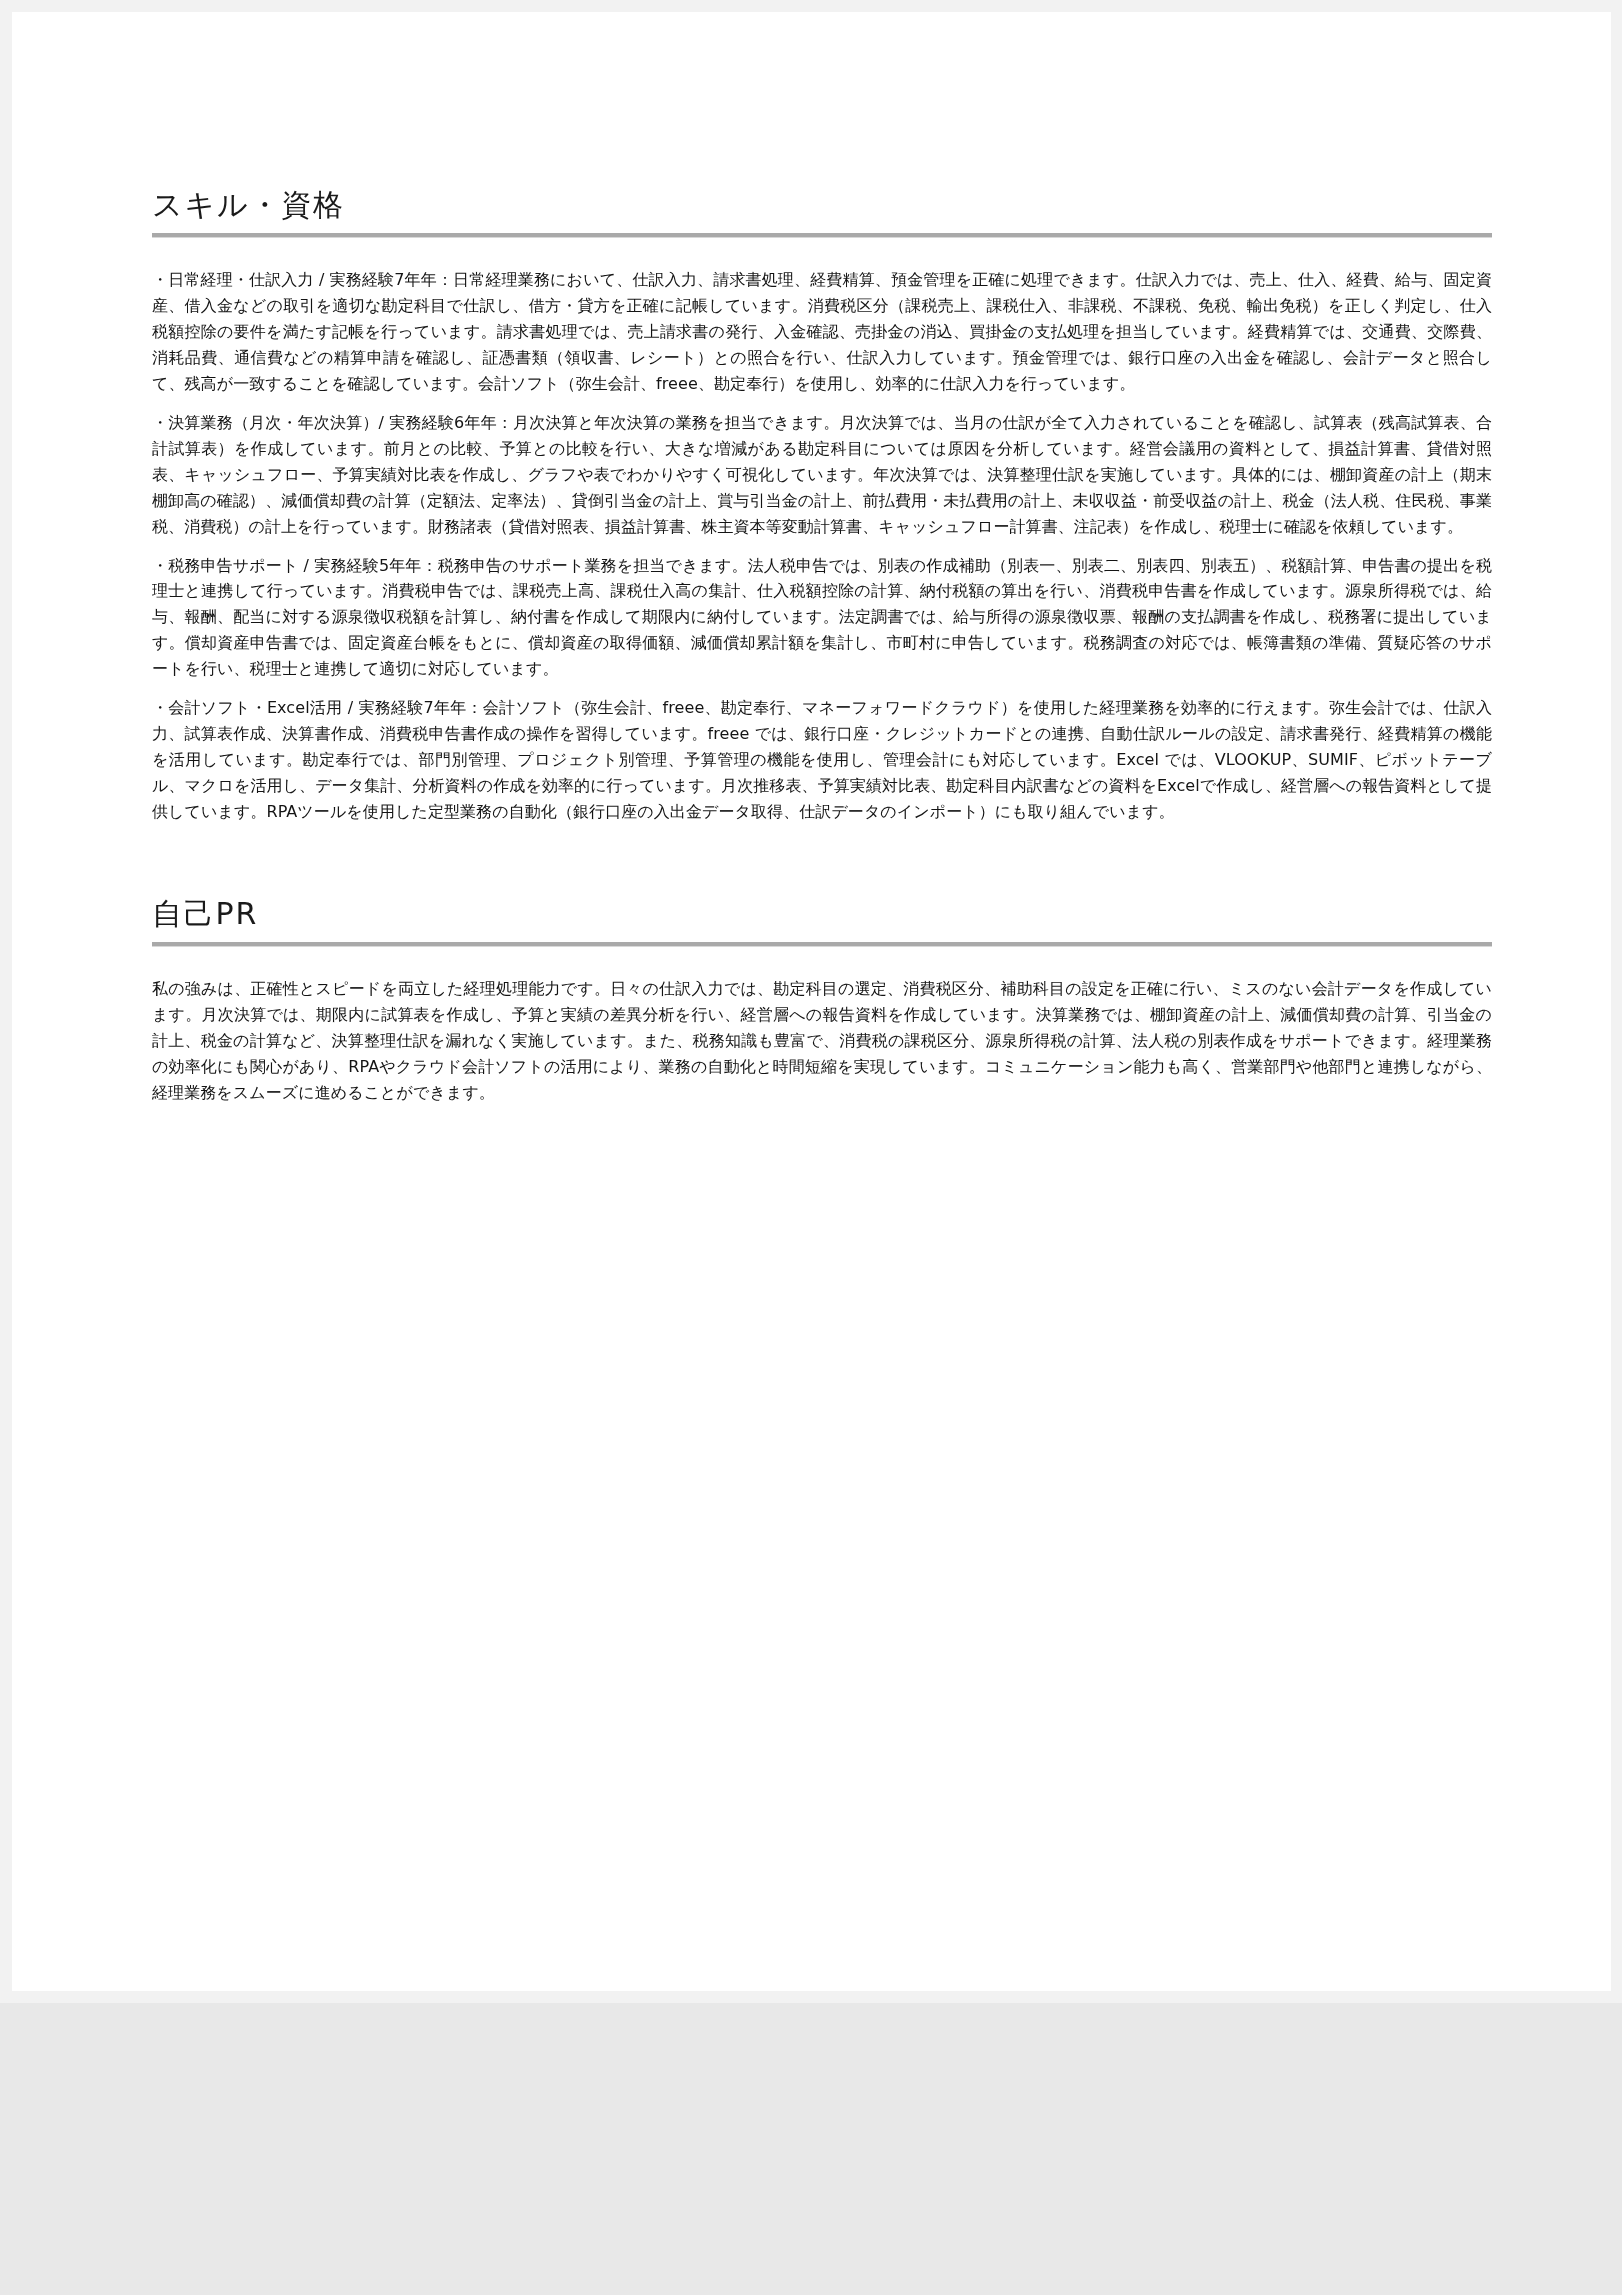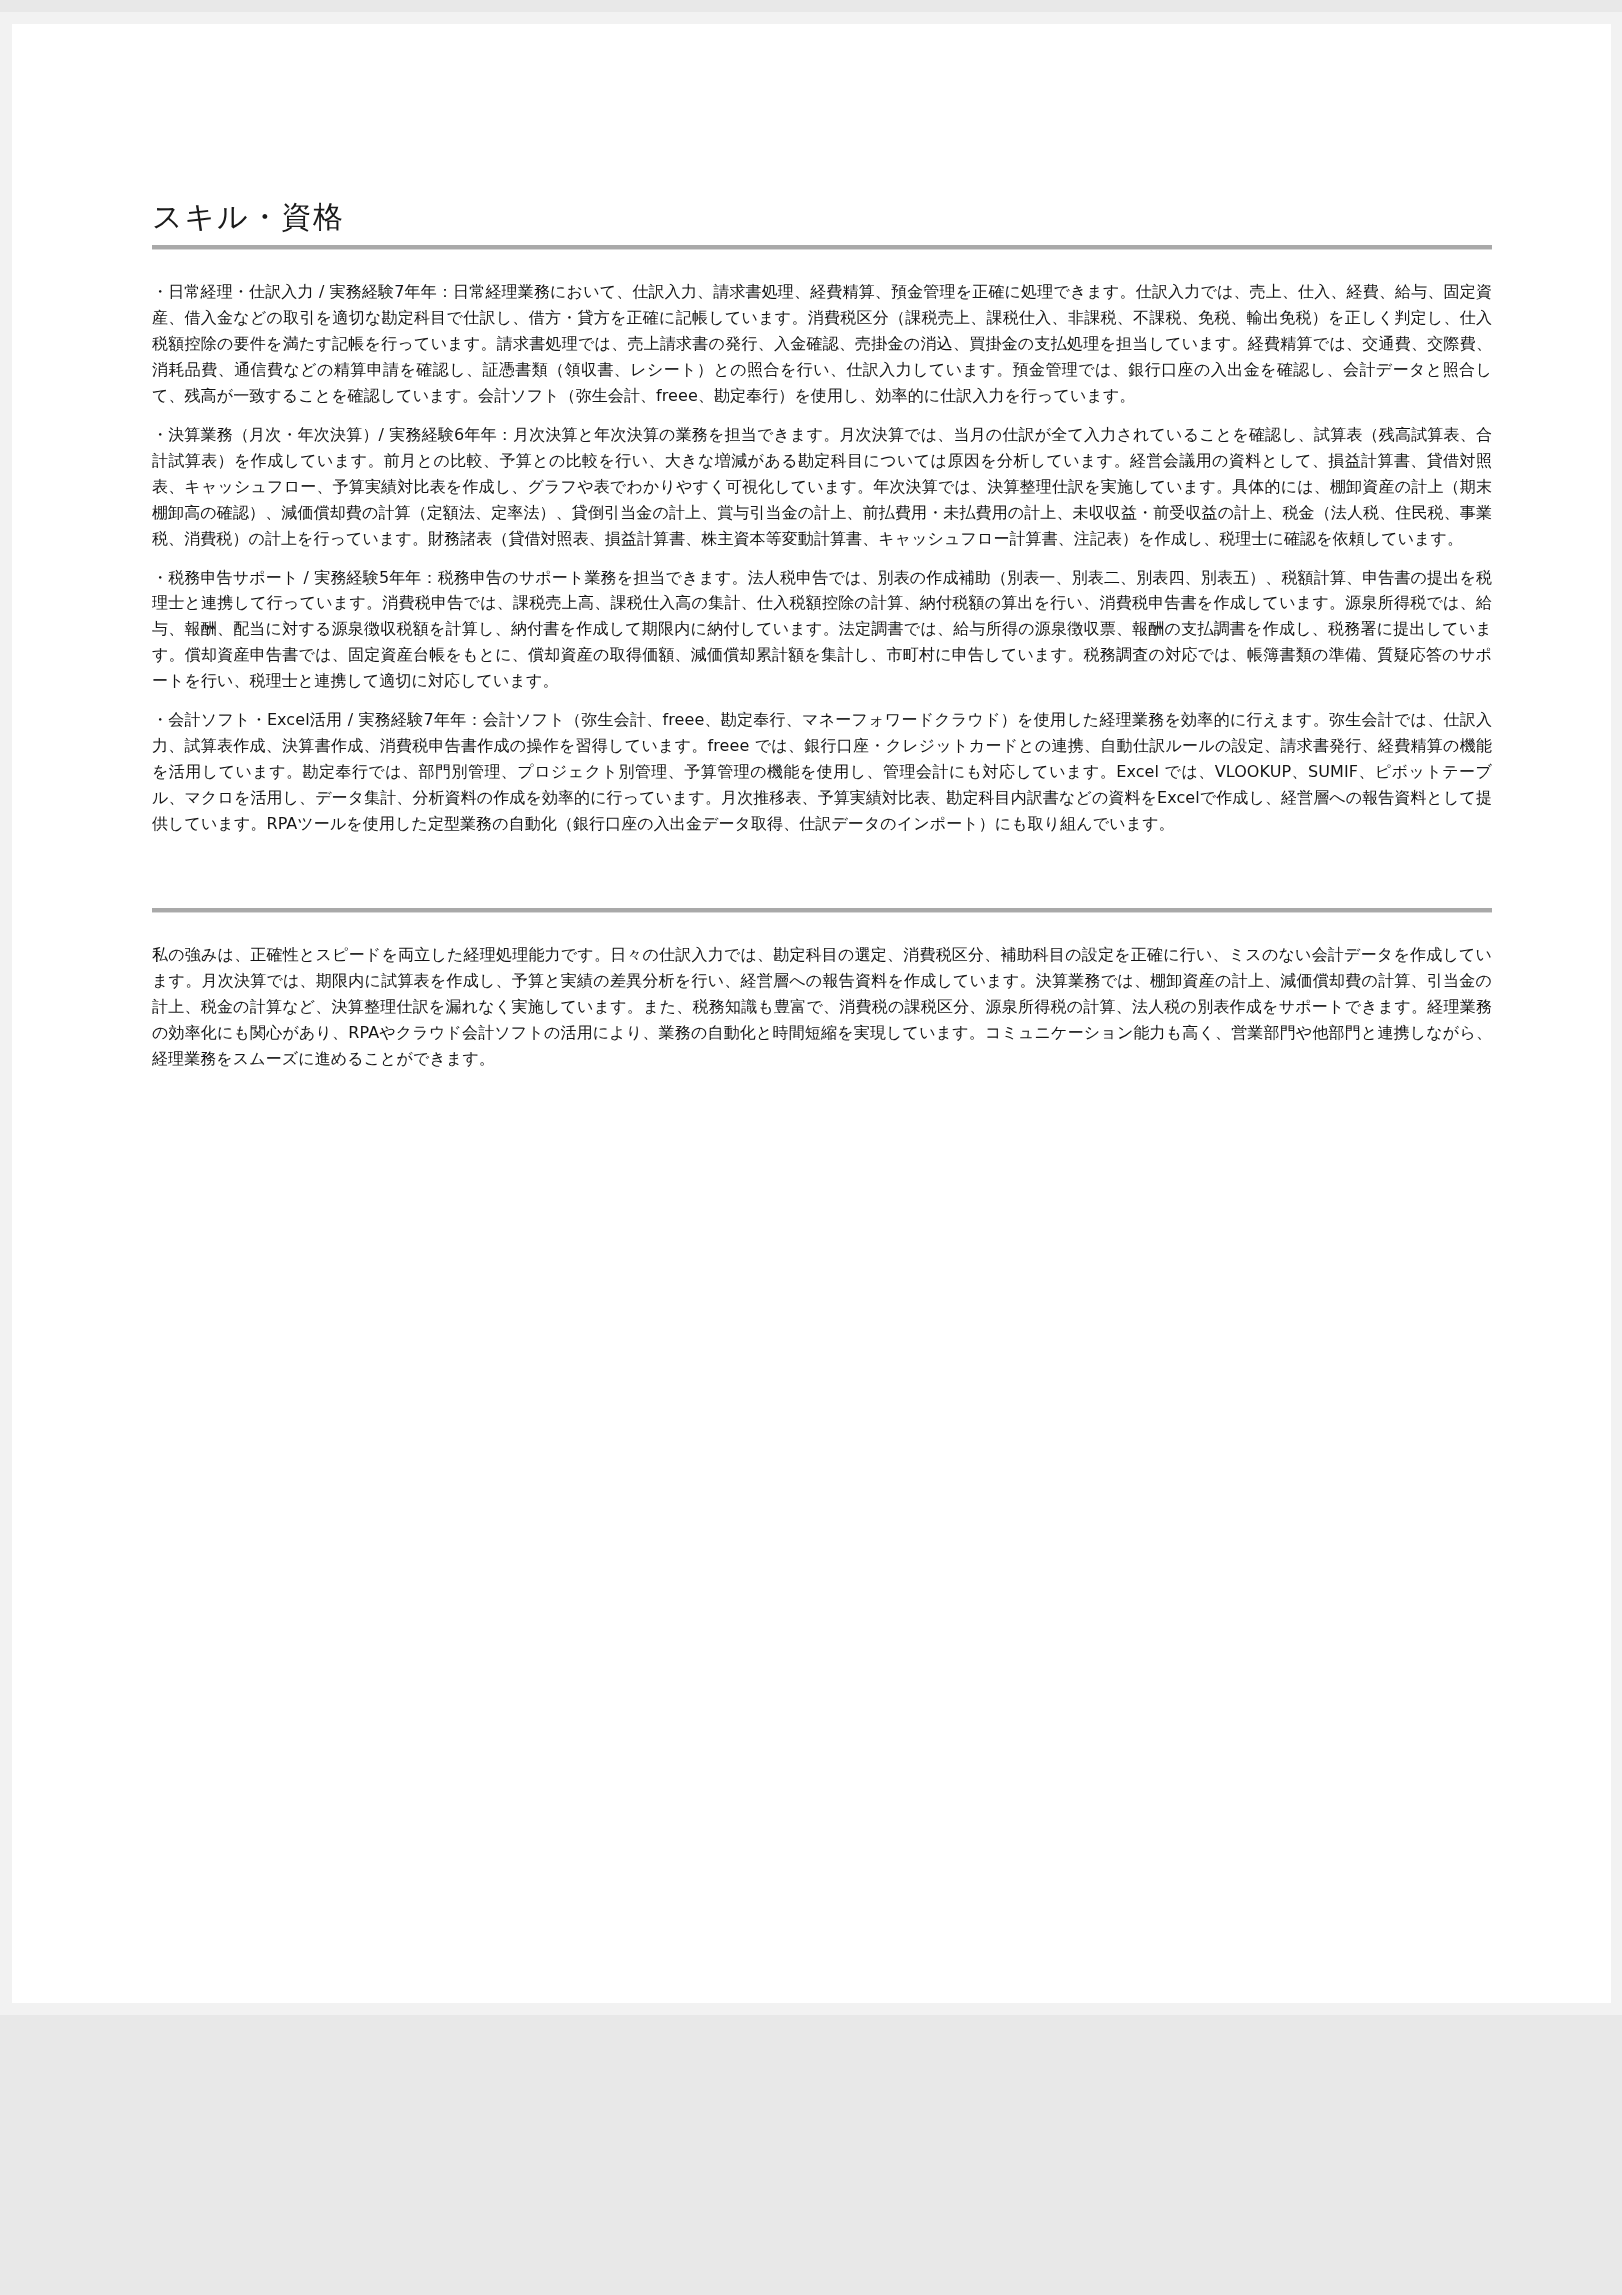--- a/index.html
+++ b/index.html
@@ -10,21 +10,21 @@
   body {
     width: 1623px;
     height: 2295px;
     font-family: "DejaVu Sans", "Liberation Sans", sans-serif;
     -webkit-font-smoothing: antialiased;
   }
 
   .page {
     position: absolute;
     left: 0;
-    top: 12px;
+    top: 0;
     width: 1623px;
     height: 2003px;
     background: #ffffff;
     box-sizing: border-box;
     overflow: hidden;
   }
 
   
   .page-frame-top,
   .page-frame-left,
@@ -103,20 +103,21 @@
       <h2 class="section-heading">スキル・資格</h2>
       <div class="section-rule"></div>
 
       <p class="body-para">・日常経理・仕訳入力 / 実務経験7年年：日常経理業務において、仕訳入力、請求書処理、経費精算、預金管理を正確に処理できます。仕訳入力では、売上、仕入、経費、給与、固定資産、借入金などの取引を適切な勘定科目で仕訳し、借方・貸方を正確に記帳しています。消費税区分（課税売上、課税仕入、非課税、不課税、免税、輸出免税）を正しく判定し、仕入税額控除の要件を満たす記帳を行っています。請求書処理では、売上請求書の発行、入金確認、売掛金の消込、買掛金の支払処理を担当しています。経費精算では、交通費、交際費、消耗品費、通信費などの精算申請を確認し、証憑書類（領収書、レシート）との照合を行い、仕訳入力しています。預金管理では、銀行口座の入出金を確認し、会計データと照合して、残高が一致することを確認しています。会計ソフト（弥生会計、freee、勘定奉行）を使用し、効率的に仕訳入力を行っています。</p>
       <p class="body-para">・決算業務（月次・年次決算）/ 実務経験6年年：月次決算と年次決算の業務を担当できます。月次決算では、当月の仕訳が全て入力されていることを確認し、試算表（残高試算表、合計試算表）を作成しています。前月との比較、予算との比較を行い、大きな増減がある勘定科目については原因を分析しています。経営会議用の資料として、損益計算書、貸借対照表、キャッシュフロー、予算実績対比表を作成し、グラフや表でわかりやすく可視化しています。年次決算では、決算整理仕訳を実施しています。具体的には、棚卸資産の計上（期末棚卸高の確認）、減価償却費の計算（定額法、定率法）、貸倒引当金の計上、賞与引当金の計上、前払費用・未払費用の計上、未収収益・前受収益の計上、税金（法人税、住民税、事業税、消費税）の計上を行っています。財務諸表（貸借対照表、損益計算書、株主資本等変動計算書、キャッシュフロー計算書、注記表）を作成し、税理士に確認を依頼しています。</p>
       <p class="body-para">・税務申告サポート / 実務経験5年年：税務申告のサポート業務を担当できます。法人税申告では、別表の作成補助（別表一、別表二、別表四、別表五）、税額計算、申告書の提出を税理士と連携して行っています。消費税申告では、課税売上高、課税仕入高の集計、仕入税額控除の計算、納付税額の算出を行い、消費税申告書を作成しています。源泉所得税では、給与、報酬、配当に対する源泉徴収税額を計算し、納付書を作成して期限内に納付しています。法定調書では、給与所得の源泉徴収票、報酬の支払調書を作成し、税務署に提出しています。償却資産申告書では、固定資産台帳をもとに、償却資産の取得価額、減価償却累計額を集計し、市町村に申告しています。税務調査の対応では、帳簿書類の準備、質疑応答のサポートを行い、税理士と連携して適切に対応しています。</p>
       <p class="body-para">・会計ソフト・Excel活用 / 実務経験7年年：会計ソフト（弥生会計、freee、勘定奉行、マネーフォワードクラウド）を使用した経理業務を効率的に行えます。弥生会計では、仕訳入力、試算表作成、決算書作成、消費税申告書作成の操作を習得しています。freee では、銀行口座・クレジットカードとの連携、自動仕訳ルールの設定、請求書発行、経費精算の機能を活用しています。勘定奉行では、部門別管理、プロジェクト別管理、予算管理の機能を使用し、管理会計にも対応しています。Excel では、VLOOKUP、SUMIF、ピボットテーブル、マクロを活用し、データ集計、分析資料の作成を効率的に行っています。月次推移表、予算実績対比表、勘定科目内訳書などの資料をExcelで作成し、経営層への報告資料として提供しています。RPAツールを使用した定型業務の自動化（銀行口座の入出金データ取得、仕訳データのインポート）にも取り組んでいます。</p>
     </section>
 
     <section class="section pr-block">
+      <h2 class="section-heading">自己PR</h2>
       <div class="section-rule"></div>
 
       <p class="body-para">私の強みは、正確性とスピードを両立した経理処理能力です。日々の仕訳入力では、勘定科目の選定、消費税区分、補助科目の設定を正確に行い、ミスのない会計データを作成しています。月次決算では、期限内に試算表を作成し、予算と実績の差異分析を行い、経営層への報告資料を作成しています。決算業務では、棚卸資産の計上、減価償却費の計算、引当金の計上、税金の計算など、決算整理仕訳を漏れなく実施しています。また、税務知識も豊富で、消費税の課税区分、源泉所得税の計算、法人税の別表作成をサポートできます。経理業務の効率化にも関心があり、RPAやクラウド会計ソフトの活用により、業務の自動化と時間短縮を実現しています。コミュニケーション能力も高く、営業部門や他部門と連携しながら、経理業務をスムーズに進めることができます。</p>
     </section>
 
   </div>
 </div>
 
 
 </body></html>

